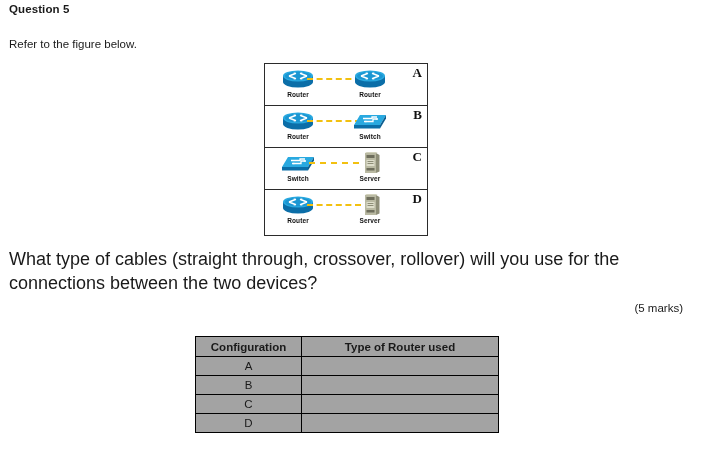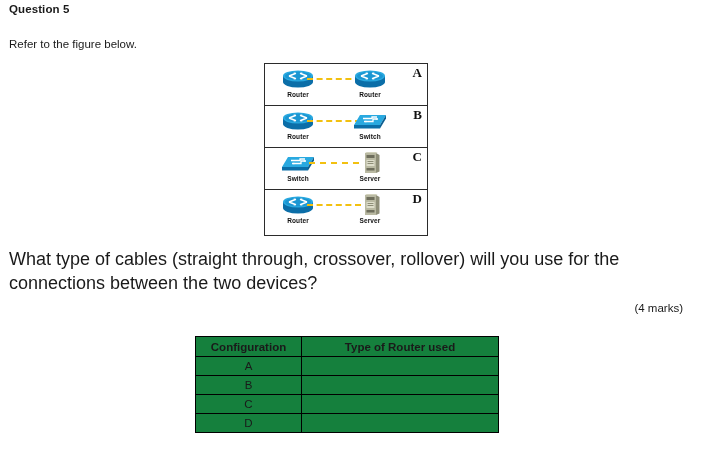--- a/index.html
+++ b/index.html
@@ -113,21 +113,21 @@
     border-top: 2px dashed #f2c010;
   }
   .link.short { left: 44px; width: 50px; }
 
   
   .ans-table {
     position: absolute;
     left: 195px;
     top: 336px;
     border-collapse: collapse;
-    background: #15803d;
+    background: #a3a3a3;
   }
   .ans-table td, .ans-table th {
     border: 1px solid #000;
     height: 18px;
     font-size: 11.5px;
     padding: 0 4px;
   }
   .ans-table th {
     font-weight: bold;
     text-align: center;
@@ -269,21 +269,21 @@
           <rect x="13.5" y="16" width="8" height="2.5" fill="#6e6e5c"></rect>
         </svg>
       </div>
       <div class="node-label">Server</div>
     </div>
   </div>
 
 </div>
 
 <div class="q-body">What type of cables (straight through, crossover, rollover) will you use for the connections between the two devices?</div>
-<div class="q-marks">(4 marks)</div>
+<div class="q-marks">(5 marks)</div>
 
 <table class="ans-table">
   <thead>
     <tr>
       <th class="col-cfg">Configuration</th>
       <th class="col-cable">Type of Router used</th>
     </tr>
   </thead>
   <tbody>
     <tr>

